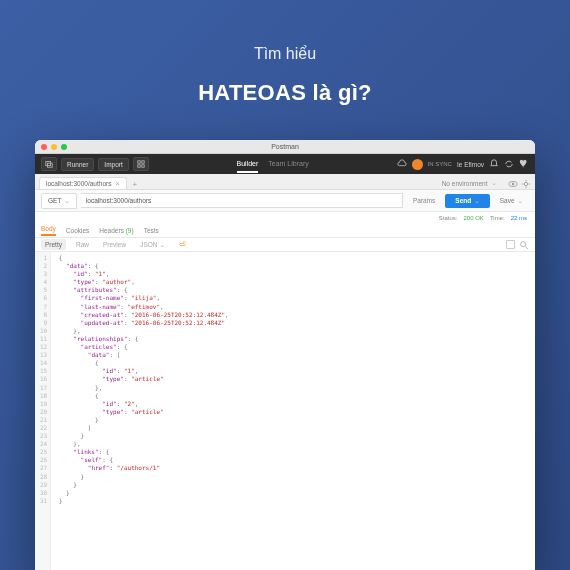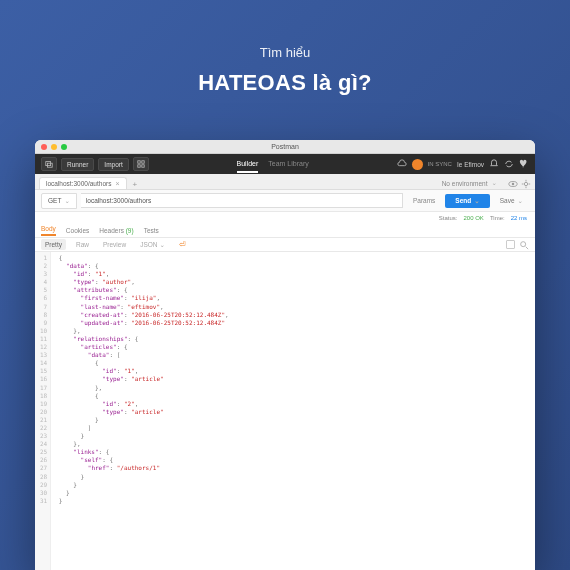--- a/index.html
+++ b/index.html
@@ -5,22 +5,22 @@
   * { margin: 0; padding: 0; box-sizing: border-box; }
   body {
     width: 570px;
     height: 570px;
     background: linear-gradient(135deg, #3c5fa5 0%, #2e4a85 100%);
     font-family: -apple-system, "Helvetica Neue", Arial, sans-serif;
     overflow: hidden;
     position: relative;
   }
   .hero { text-align: center; padding-top: 45px; color: #fff; }
-  .hero .small { font-size: 13px; font-weight: 300; opacity: .9; }
-  .hero .big { font-size: 22px; font-weight: 700; margin-top: 10px; letter-spacing: .3px; }
+  .hero .small { font-size: 16px; font-weight: 300; opacity: .9; }
+  .hero .big { font-size: 22px; font-weight: 700; margin-top: 17px; letter-spacing: .3px; }
 
   .window {
     position: absolute;
     left: 35px; right: 35px; top: 140px; bottom: 0;
     background: #fff;
     border-radius: 6px 6px 0 0;
     box-shadow: 0 18px 50px rgba(0,0,0,.4);
     overflow: hidden;
     display: flex; flex-direction: column;
     font-size: 7px;

